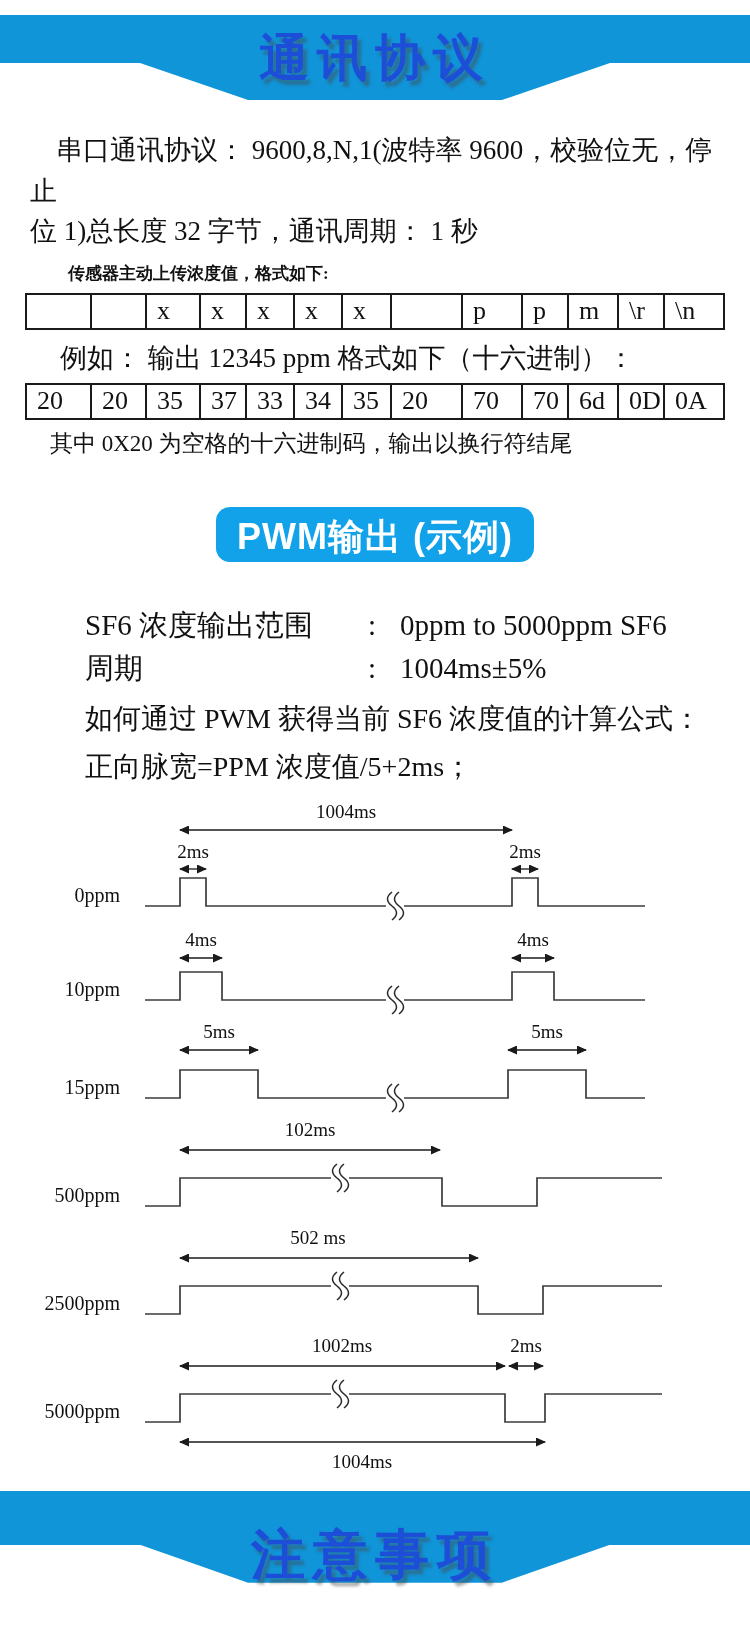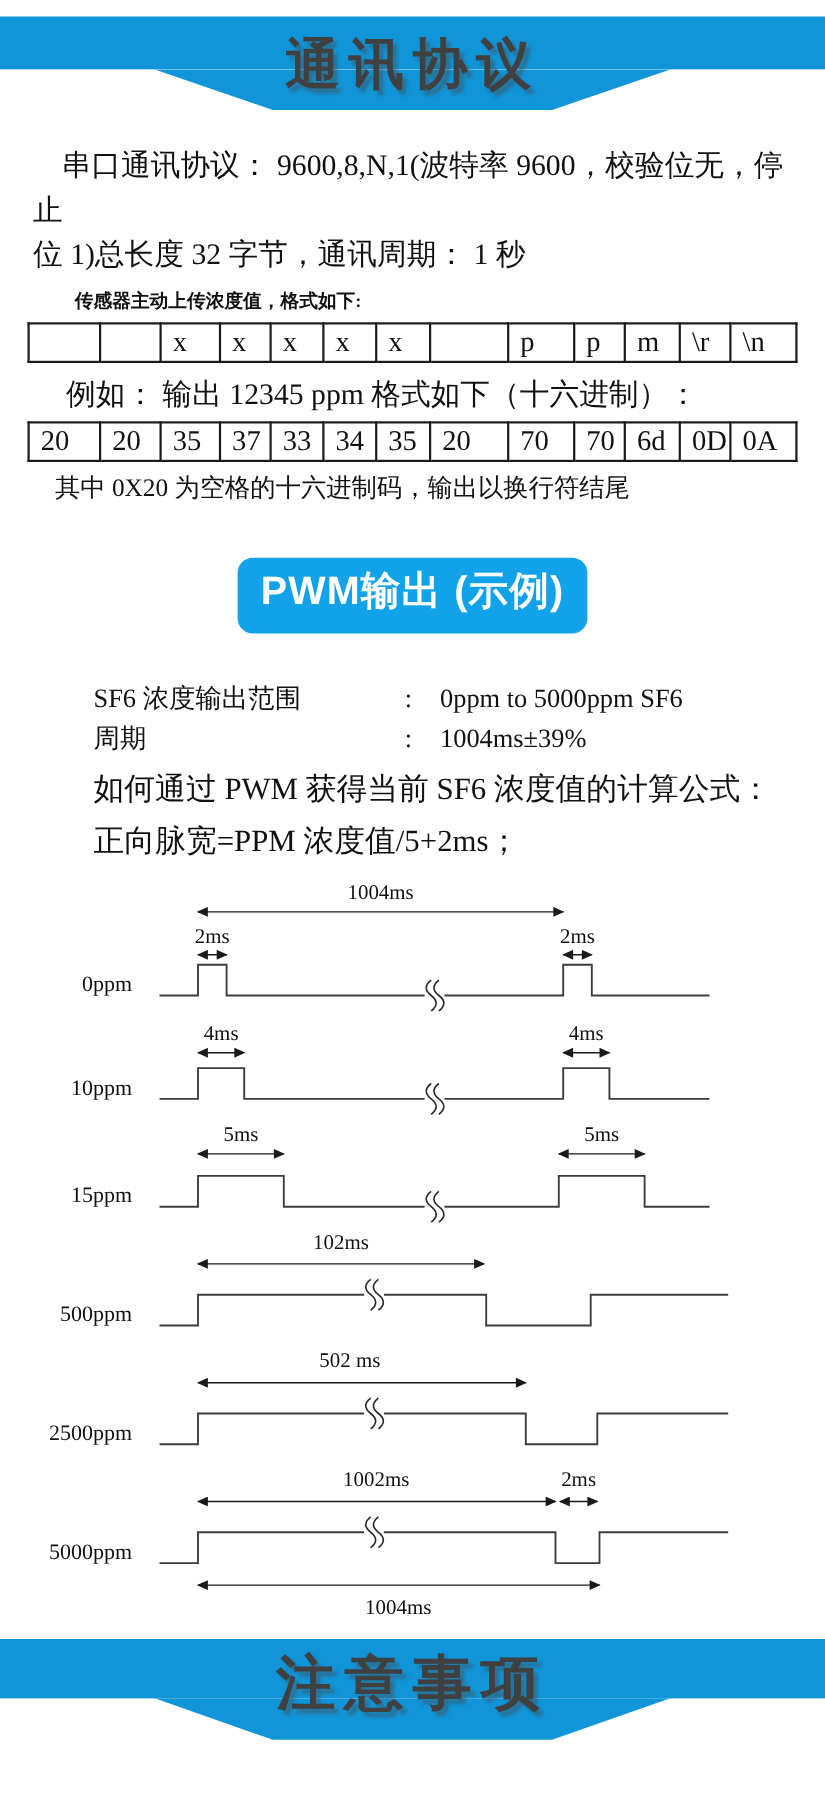--- a/index.html
+++ b/index.html
@@ -9,41 +9,41 @@
     font-family:"Liberation Serif","DejaVu Serif",serif;
   }
   
   .banner{position:relative;margin-top:15px;}
   .banner-bar{height:48px;background:#1095d9;}
   .banner-trap{width:470px;height:37px;margin:0 auto;background:#1095d9;
     clip-path:polygon(0 0,100% 0,77% 100%,23% 100%);}
   .banner-title{
     position:absolute;top:10px;left:0;right:0;text-align:center;
     font-family:"Liberation Sans","DejaVu Sans",sans-serif;font-weight:bold;
-    font-size:50px;color:#404040;letter-spacing:8px;
+    font-size:50px;color:#1d4ed8;letter-spacing:8px;
     text-shadow:4px 5px 3px rgba(70,70,70,.45);}
   .banner--lg .banner-bar{height:54px;}
   .banner--lg .banner-trap{height:38px;}
-  .banner--lg .banner-title{font-size:54px;top:4px;}
+  .banner--lg .banner-title{font-size:54px;top:28px;}
   
   .proto-para{margin:30px 28px 0 30px;font-size:27px;line-height:1.5;}
   .proto-para .l1{text-indent:26px;}
   .upload-note{margin:10px 0 8px 68px;font-size:17px;font-weight:bold;}
   table.fmt{width:700px;margin:0 auto;border-collapse:collapse;table-layout:fixed;}
   table.fmt td{border:2px solid #1a1a1a;height:33px;font-size:26px;
     padding:0 0 0 10px;overflow:hidden;white-space:nowrap;}
   .example-caption{margin:10px 16px 7px 60px;font-size:27px;}
   .hex-note{margin:8px 0 0 50px;font-size:23px;}
   
   .pwm-btn{display:block;width:318px;margin:48px auto 0;background:#11a2e9;
     border:none;border-radius:14px;color:#fff;text-align:center;
     font-family:"Liberation Sans","DejaVu Sans",sans-serif;font-weight:bold;
-    font-size:36px;padding:6px 0 14px;letter-spacing:1px;}
+    font-size:36px;padding:6px 0 0;letter-spacing:1px;}
   .spec-block{margin-top:42px;}
-  .spec-row{display:flex;margin-left:85px;font-size:24px;line-height:1.5;}
+  .spec-row{display:flex;margin-left:85px;font-size:29px;line-height:1.5;}
   .spec-label{width:283px;}
   .spec-colon{width:32px;}
   .formula-line{margin:8px 0 0 85px;font-size:28px;line-height:1.45;}
   
   .wave-figure{margin-top:14px;}
   .wave-figure svg{display:block;margin-bottom:4px;}
   .wv{stroke:#3c3c3c;stroke-width:1.7;fill:none;}
   .arr{stroke:#1a1a1a;stroke-width:1.3;}
   .sq{stroke:#2a2a2a;stroke-width:1.5;fill:none;}
   .wt{font-family:"Liberation Serif","DejaVu Serif",serif;font-size:19px;fill:#111;}
@@ -154,21 +154,21 @@
 
 <div class="spec-block">
   <div class="spec-row">
     <span class="spec-label">SF6 浓度输出范围</span>
     <span class="spec-colon">:</span>
     <span class="spec-value">0ppm to 5000ppm SF6</span>
   </div>
   <div class="spec-row">
     <span class="spec-label">周期</span>
     <span class="spec-colon">:</span>
-    <span class="spec-value">1004ms±39%</span>
+    <span class="spec-value">1004ms±5%</span>
   </div>
   <div class="formula-line">如何通过 PWM 获得当前 SF6 浓度值的计算公式：</div>
   <div class="formula-line">正向脉宽=PPM 浓度值/5+2ms；</div>
 </div>
 
 <div class="wave-figure">
 
   <svg width="750" height="124">
     <text class="wt" x="346" y="16" text-anchor="middle">1004ms</text>
     <line class="arr" x1="180" y1="28" x2="512" y2="28" marker-start="url(#aL)" marker-end="url(#aR)"></line>

